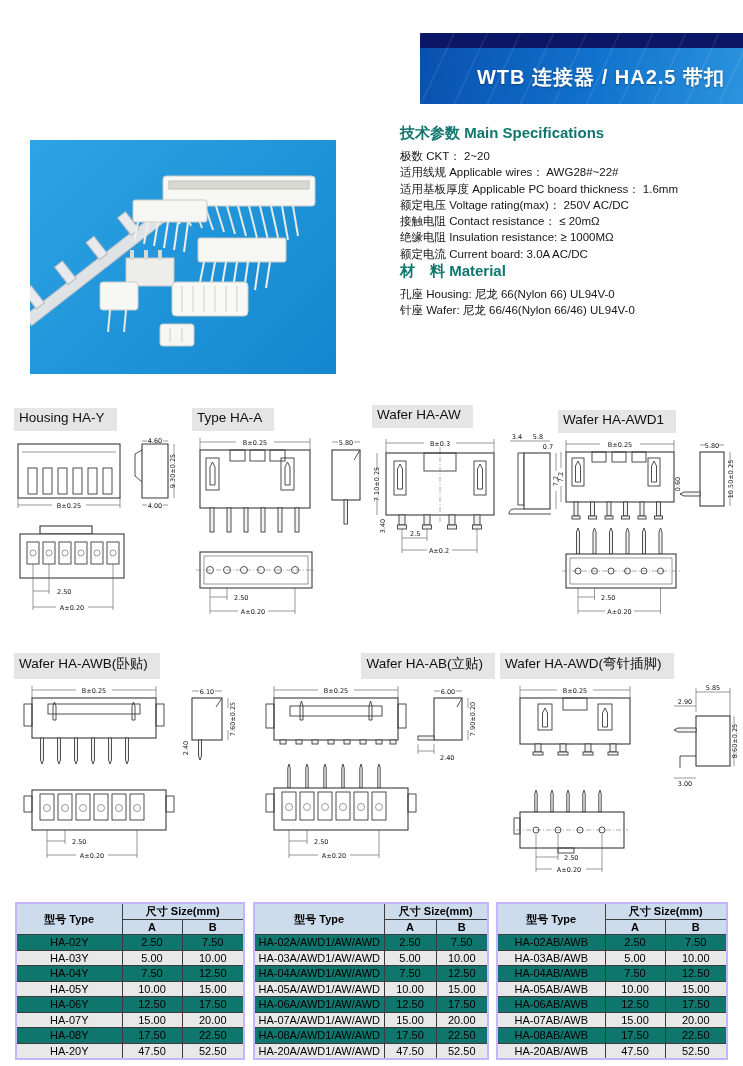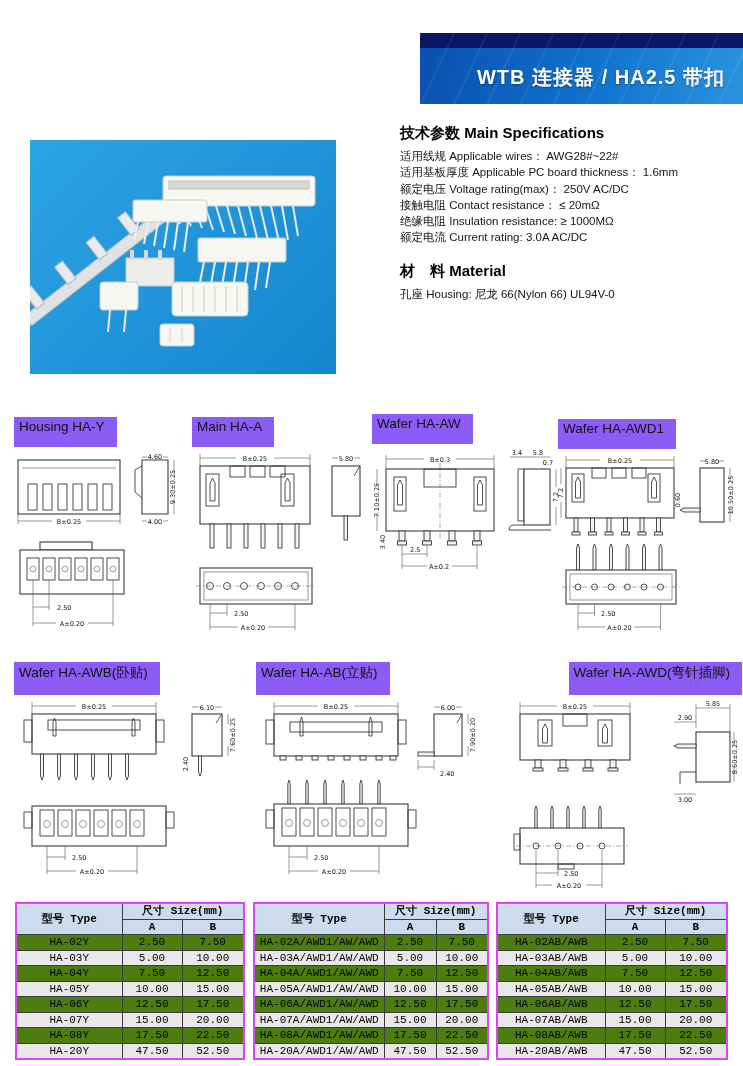--- a/index.html
+++ b/index.html
@@ -16,39 +16,39 @@
   .banner-title{position:relative;z-index:2;color:#fff;font-size:20px;font-weight:bold;
           letter-spacing:1px;padding:0 18px 13px 0;text-shadow:0 1px 2px rgba(0,0,0,.35);}
 
   
   .photo{position:absolute;left:30px;top:140px;width:306px;height:234px;
          background:linear-gradient(135deg,#2da4e4,#1486cf);}
   .photo svg{display:block;width:100%;height:100%;}
 
   
   .specs{position:absolute;left:400px;top:124px;width:343px;color:#151515;}
-  .spec-title{font-size:15px;font-weight:bold;color:#000000;margin:0 0 5px 0;}
-  .material-title{margin-top:16px;}
+  .spec-title{font-size:15px;font-weight:bold;color:#0f766e;margin:0 0 5px 0;}
+  .material-title{margin-top:0;}
   .spec-list{list-style:none;margin:0;padding:0;font-size:11.5px;line-height:16.3px;}
 
   
   .draw-cell{position:absolute;}
-  .draw-label{display:inline-block;background:#8b5cf6;color:#101010;font-size:13.5px;
-              padding:2px 12px 13px 5px;margin:12px 0 3px 0;white-space:nowrap;}
+  .draw-label{display:inline-block;background:#e5e5e5;color:#101010;font-size:13.5px;
+              padding:2px 12px 6px 5px;margin:3px 0 3px 0;white-space:nowrap;}
   svg.draw{display:block;}
   .fw{fill:#fff;stroke:#3b3b3b;stroke-width:1.1;}
   .ln{fill:none;stroke:#3b3b3b;stroke-width:0.9;}
   .thin{fill:none;stroke:#555;stroke-width:0.6;}
   .pin{fill:#f2f2ef;stroke:#3b3b3b;stroke-width:0.9;}
   .dim{font-size:6.5px;fill:#111;font-family:"DejaVu Sans",sans-serif;}
   .cl{stroke:#666;stroke-width:0.55;stroke-dasharray:5 2 1 2;fill:none;}
 
   
   .size-table{position:absolute;border-collapse:collapse;font-size:11px;color:#000;
-              border:2px solid #d946ef;background:#4d7c0f;font-family:Liberation Mono, monospace;}
+              border:2px solid #c4b5fd;background:#0f766e;}
   .size-table th,.size-table td{border:1px solid #3c3c3c;text-align:center;
               padding:1px 2px;line-height:12.5px;}
   .size-table th{background:#cddcec;font-weight:bold;}
   .size-table tbody tr:nth-child(even){background:#e8e8e8;}
   .t2 tbody td:first-child{font-size:11px;}
 </style>
 </head>
 <body>
 
 <div class="page">
@@ -141,30 +141,32 @@
         <rect x="130" y="184" width="34" height="22" rx="3" fill="#f6f6f2" stroke="#c9ccc9"></rect>
         <line x1="140" y1="188" x2="140" y2="202" stroke="#dcdcd6" stroke-width="1.5"></line>
         <line x1="152" y1="188" x2="152" y2="202" stroke="#dcdcd6" stroke-width="1.5"></line>
       </g>
     </svg>
   </div>
 
   <div class="specs">
     <h2 class="spec-title">技术参数 Main Specifications</h2>
     <ul class="spec-list">
+      <li>极数 CKT： 2~20</li>
       <li>适用线规 Applicable wires： AWG28#~22#</li>
       <li>适用基板厚度 Applicable PC board thickness： 1.6mm</li>
       <li>额定电压 Voltage rating(max)： 250V AC/DC</li>
       <li>接触电阻 Contact resistance： ≤ 20mΩ</li>
       <li>绝缘电阻 Insulation resistance: ≥ 1000MΩ</li>
-      <li>额定电流 Current rating: 3.0A AC/DC</li>
+      <li>额定电流 Current board: 3.0A AC/DC</li>
     </ul>
     <h2 class="spec-title material-title">材　料 Material</h2>
     <ul class="spec-list">
       <li>孔座 Housing: 尼龙 66(Nylon 66) UL94V-0</li>
+      <li>针座 Wafer: 尼龙 66/46(Nylon 66/46) UL94V-0</li>
     </ul>
   </div>
 
   <div class="draw-cell" style="left:14px;top:405px;width:176px;">
     <div class="draw-label">Housing  HA-Y</div>
     <svg class="draw" width="172" height="205" viewBox="0 0 172 205">
 
       <rect x="4" y="10" width="102" height="54" class="fw"></rect>
       <line x1="8" y1="18" x2="102" y2="18" class="thin"></line>
       <rect x="14" y="34" width="9" height="26" class="ln"></rect>
@@ -214,21 +216,21 @@
       <line x1="99" y1="130" x2="99" y2="176" class="thin"></line>
       <line x1="19" y1="157" x2="35" y2="157" class="thin"></line>
       <text x="43" y="160" class="dim">2.50</text>
       <line x1="19" y1="173" x2="42" y2="173" class="thin"></line>
         <line x1="74" y1="173" x2="99" y2="173" class="thin"></line>
       <text x="58" y="175.5" text-anchor="middle" class="dim">A±0.20</text>
     </svg>
   </div>
 
   <div class="draw-cell" style="left:192px;top:405px;width:180px;">
-    <div class="draw-label">Main HA-A</div>
+    <div class="draw-label">Type HA-A</div>
     <svg class="draw" width="176" height="205" viewBox="0 0 176 205">
 
       <line x1="8" y1="8" x2="44" y2="8" class="thin"></line>
         <line x1="82" y1="8" x2="118" y2="8" class="thin"></line>
       <line x1="8" y1="4" x2="8" y2="16" class="thin"></line>
         <line x1="118" y1="4" x2="118" y2="16" class="thin"></line>
       <text x="63" y="10.5" text-anchor="middle" class="dim">B±0.25</text>
       <rect x="8" y="16" width="110" height="58" class="fw"></rect>
       <rect x="14" y="24" width="13" height="32" class="ln"></rect>
         <rect x="89" y="24" width="13" height="32" class="ln"></rect>
@@ -463,21 +465,21 @@
         <line x1="51" y1="148" x2="51" y2="162" class="thin"></line>
       <line x1="123" y1="148" x2="123" y2="176" class="thin"></line>
       <line x1="33" y1="159" x2="51" y2="159" class="thin"></line>
       <text x="58" y="162" class="dim">2.50</text>
       <line x1="33" y1="173" x2="62" y2="173" class="thin"></line>
         <line x1="94" y1="173" x2="123" y2="173" class="thin"></line>
       <text x="78" y="175.5" text-anchor="middle" class="dim">A±0.20</text>
     </svg>
   </div>
 
-  <div class="draw-cell" style="left:256px;top:650px;width:239px;">
+  <div class="draw-cell" style="left:256px;top:650px;width:239px;text-align:right;">
     <div class="draw-label">Wafer HA-AB(立贴)</div>
     <svg class="draw" width="235" height="200" viewBox="0 0 235 200">
 
       <line x1="18" y1="8" x2="62" y2="8" class="thin"></line>
         <line x1="98" y1="8" x2="142" y2="8" class="thin"></line>
       <line x1="18" y1="4" x2="18" y2="16" class="thin"></line>
         <line x1="142" y1="4" x2="142" y2="16" class="thin"></line>
       <text x="80" y="10.5" text-anchor="middle" class="dim">B±0.25</text>
       <rect x="18" y="16" width="124" height="42" class="fw"></rect>
       <rect x="10" y="22" width="8" height="24" class="ln"></rect>
@@ -541,21 +543,21 @@
         <line x1="51" y1="148" x2="51" y2="162" class="thin"></line>
       <line x1="123" y1="148" x2="123" y2="176" class="thin"></line>
       <line x1="33" y1="159" x2="51" y2="159" class="thin"></line>
       <text x="58" y="162" class="dim">2.50</text>
       <line x1="33" y1="173" x2="62" y2="173" class="thin"></line>
         <line x1="94" y1="173" x2="123" y2="173" class="thin"></line>
       <text x="78" y="175.5" text-anchor="middle" class="dim">A±0.20</text>
     </svg>
   </div>
 
-  <div class="draw-cell" style="left:500px;top:650px;width:242px;text-align:right;">
+  <div class="draw-cell" style="left:500px;top:650px;width:242px;">
     <div class="draw-label">Wafer HA-AWD(弯针插脚)</div>
     <svg class="draw" width="238" height="200" viewBox="0 0 238 200">
 
       <line x1="20" y1="8" x2="57" y2="8" class="thin"></line>
         <line x1="93" y1="8" x2="130" y2="8" class="thin"></line>
       <line x1="20" y1="4" x2="20" y2="16" class="thin"></line>
         <line x1="130" y1="4" x2="130" y2="16" class="thin"></line>
       <text x="75" y="10.5" text-anchor="middle" class="dim">B±0.25</text>
       <rect x="20" y="16" width="110" height="46" class="fw"></rect>
       <rect x="63" y="16" width="24" height="12" class="ln"></rect>

